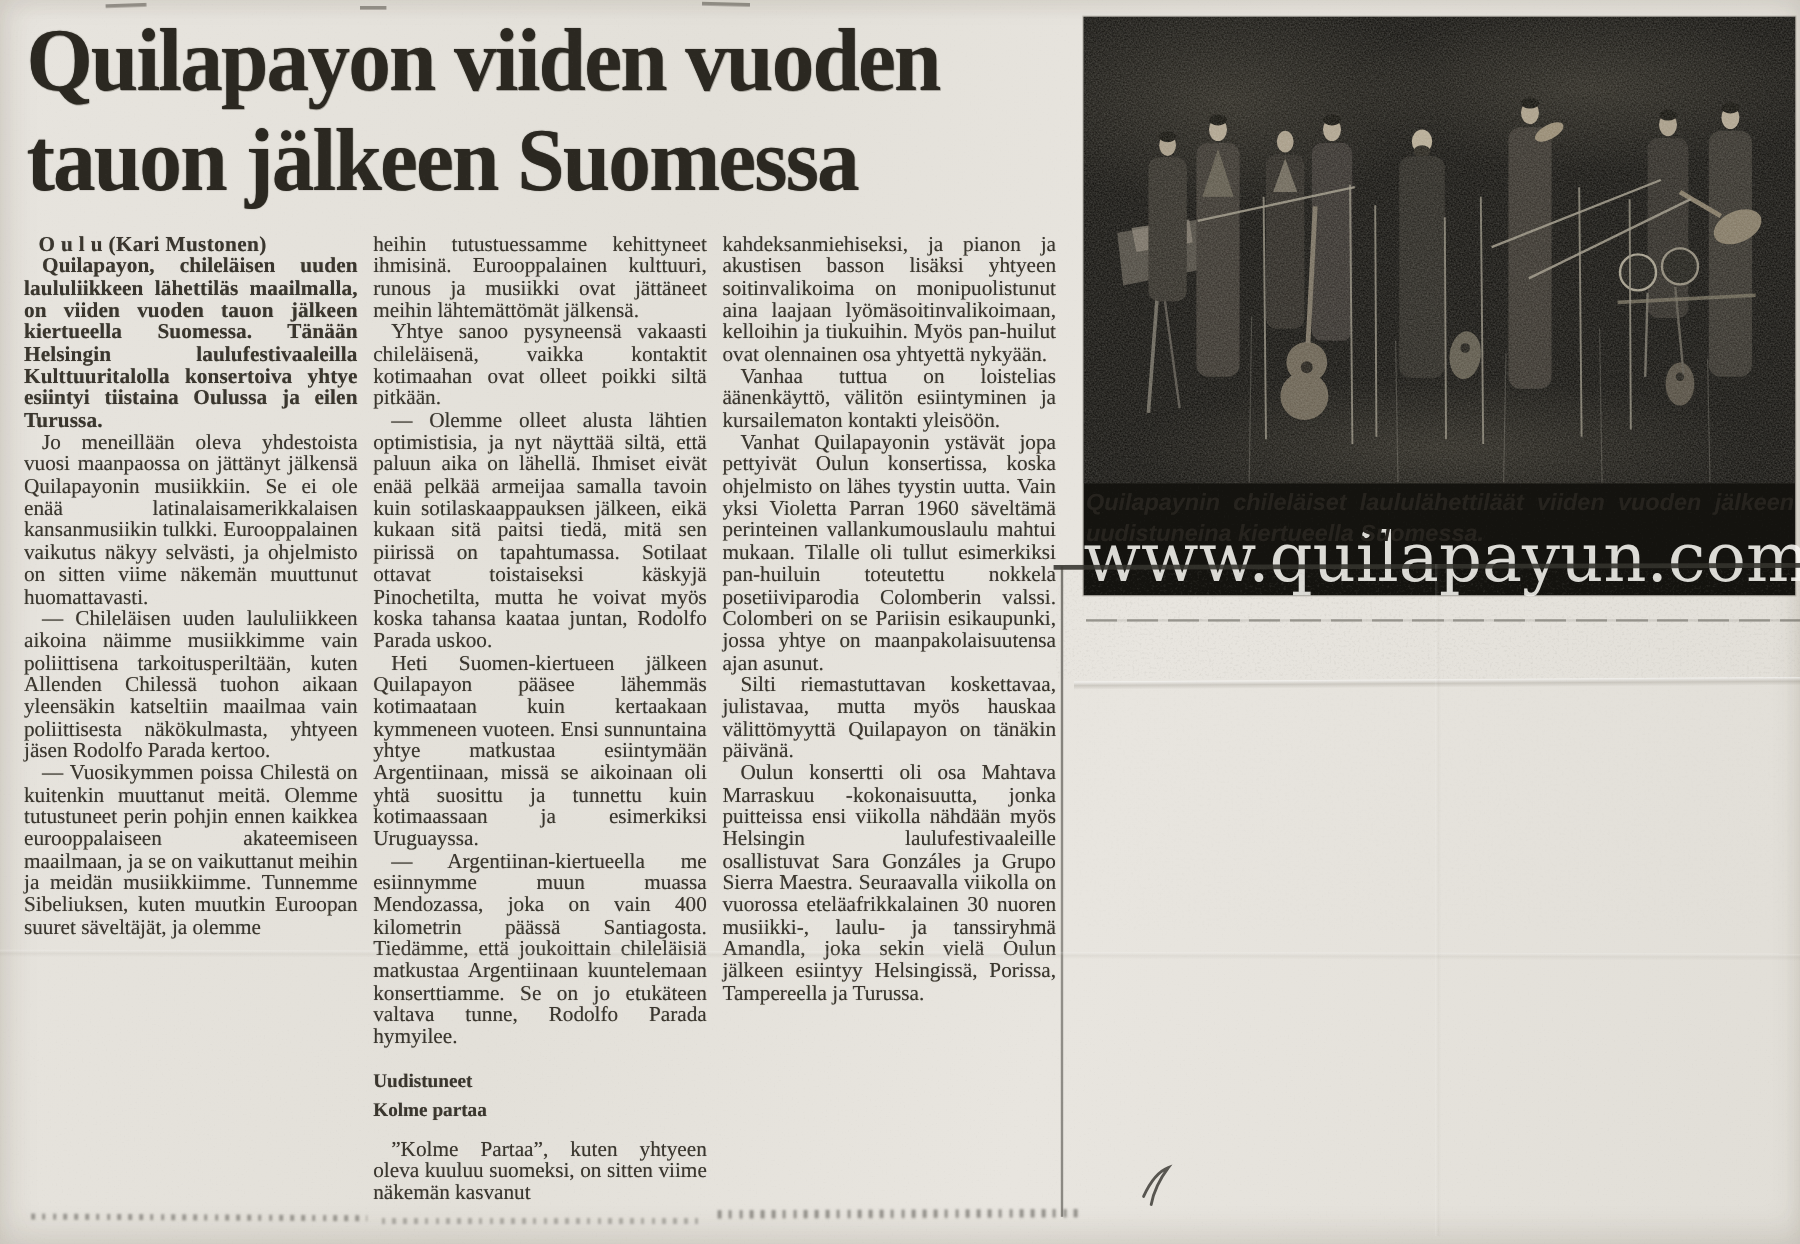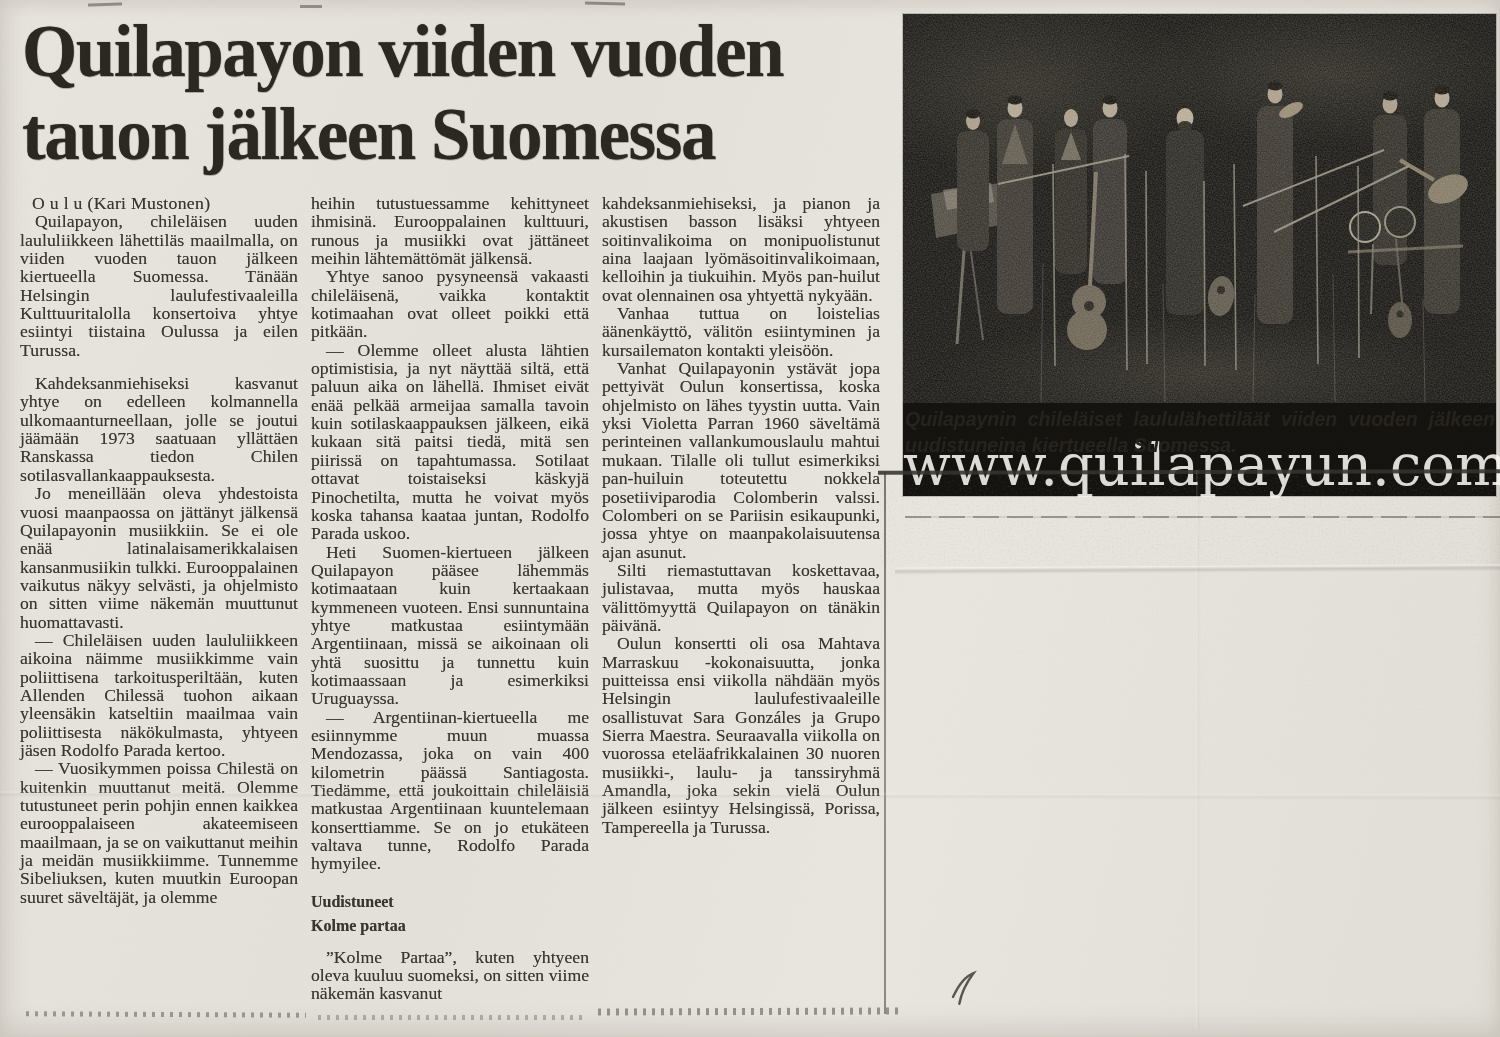--- a/index.html
+++ b/index.html
@@ -15,22 +15,22 @@
     text-shadow:0 0 1px rgba(43,40,33,.65), .5px .5px 0 rgba(43,40,33,.25);}
   
   .columns{position:absolute;left:20px;top:194px;width:860px;display:flex;gap:13px;}
   .column{width:278px;font-size:17.7px;line-height:18.35px;text-align:justify;
     color:#3a362e;hyphens:auto;-webkit-hyphens:auto;
     text-shadow:0 0 .6px rgba(58,54,46,.55);}
   .column p{margin:0;}
   .blk-body{text-indent:15px;}
   .blk-noindent{text-indent:0;}
   .blk-gap{margin-top:15px !important;}
-  .blk-lead{font-weight:normal;text-indent:15px;letter-spacing:.1px;}
-  .blk-byline{font-weight:normal;text-indent:12px;letter-spacing:.3px;}
+  .blk-lead{font-weight:bold;text-indent:15px;letter-spacing:.1px;}
+  .blk-byline{font-weight:bold;text-indent:12px;letter-spacing:.3px;}
   .blk-subhead{font-weight:bold;font-size:16px;line-height:24.5px;margin:17px 0 9px !important;
     white-space:pre-line;text-indent:0;text-align:left;}
   
   .photo{position:absolute;left:903px;top:14px;width:593px;height:482px;background:#14130f;
     box-shadow:0 0 0 1px rgba(60,55,45,.25);}
   .photo svg{display:block;}
   .watermark{position:absolute;left:0;right:0;bottom:0px;
     font-family:"DejaVu Serif",serif;font-size:56px;line-height:60px;
     color:rgba(248,247,242,.88);text-align:center;letter-spacing:0px;
     transform:scaleY(1.02);white-space:nowrap;}
@@ -72,28 +72,27 @@
 tauon jälkeen Suomessa</h1>
 
   <div class="topmark" style="left:88px;top:3px;width:34px;height:3px;transform:rotate(-2deg);"></div>
   <div class="topmark" style="left:300px;top:5px;width:22px;height:3px;"></div>
   <div class="topmark" style="left:585px;top:2px;width:40px;height:3px;transform:rotate(1.5deg);"></div>
 
   <div class="columns" id="columns">
       <div class="column">
         <p class="blk-byline">O u l u (Kari Mustonen)</p>
         <p class="blk-lead">Quilapayon, chileläisen uuden laululiikkeen lähettiläs maailmalla, on viiden vuoden tauon jälkeen kiertueella Suomessa. Tänään Helsingin laulufestivaaleilla Kulttuuritalolla konsertoiva yhtye esiintyi tiistaina Oulussa ja eilen Turussa.</p>
-        <p class="blk-body blk-gap">Kahdeksanmiehiseksi kasvanut yhtye on edelleen kolmannella ulkomaanturneellaan, jolle se joutui jäämään 1973 saatuaan yllättäen Ranskassa tiedon Chilen sotilasvallankaappauksesta.</p>
         <p class="blk-body">Jo meneillään oleva yhdestoista vuosi maanpaossa on jättänyt jälkensä Quilapayonin musiikkiin. Se ei ole enää latinalaisamerikkalaisen kansanmusiikin tulkki. Eurooppalainen vaikutus näkyy selvästi, ja ohjelmisto on sitten viime näkemän muuttunut huomattavasti.</p>
         <p class="blk-body">— Chileläisen uuden laululiikkeen aikoina näimme musiikkimme vain poliittisena tarkoitusperiltään, kuten Allenden Chilessä tuohon aikaan yleensäkin katseltiin maailmaa vain poliittisesta näkökulmasta, yhtyeen jäsen Rodolfo Parada kertoo.</p>
         <p class="blk-body">— Vuosikymmen poissa Chilestä on kuitenkin muuttanut meitä. Olemme tutustuneet perin pohjin ennen kaikkea eurooppalaiseen akateemiseen maailmaan, ja se on vaikuttanut meihin ja meidän musiikkiimme. Tunnemme Sibeliuksen, kuten muutkin Euroopan suuret säveltäjät, ja olemme</p>
       </div>
       <div class="column">
         <p class="blk-body blk-noindent">heihin tutustuessamme kehittyneet ihmisinä. Eurooppalainen kulttuuri, runous ja musiikki ovat jättäneet meihin lähtemättömät jälkensä.</p>
-        <p class="blk-body">Yhtye sanoo pysyneensä vakaasti chileläisenä, vaikka kontaktit kotimaahan ovat olleet poikki että pitkään.</p>
+        <p class="blk-body">Yhtye sanoo pysyneensä vakaasti chileläisenä, vaikka kontaktit kotimaahan ovat olleet poikki siltä pitkään.</p>
         <p class="blk-body">— Olemme olleet alusta lähtien optimistisia, ja nyt näyttää siltä, että paluun aika on lähellä. Ihmiset eivät enää pelkää armeijaa samalla tavoin kuin sotilaskaappauksen jälkeen, eikä kukaan sitä paitsi tiedä, mitä sen piirissä on tapahtumassa. Sotilaat ottavat toistaiseksi käskyjä Pinochetilta, mutta he voivat myös koska tahansa kaataa juntan, Rodolfo Parada uskoo.</p>
         <p class="blk-body">Heti Suomen-kiertueen jälkeen Quilapayon pääsee lähemmäs kotimaataan kuin kertaakaan kymmeneen vuoteen. Ensi sunnuntaina yhtye matkustaa esiintymään Argentiinaan, missä se aikoinaan oli yhtä suosittu ja tunnettu kuin kotimaassaan ja esimerkiksi Uruguayssa.</p>
         <p class="blk-body">— Argentiinan-kiertueella me esiinnymme muun muassa Mendozassa, joka on vain 400 kilometrin päässä Santiagosta. Tiedämme, että joukoittain chileläisiä matkustaa Argentiinaan kuuntelemaan konserttiamme. Se on jo etukäteen valtava tunne, Rodolfo Parada hymyilee.</p>
         <p class="blk-subhead">Uudistuneet
 Kolme partaa</p>
         <p class="blk-body">”Kolme Partaa”, kuten yhtyeen oleva kuuluu suomeksi, on sitten viime näkemän kasvanut</p>
       </div>
       <div class="column">
         <p class="blk-body blk-noindent">kahdeksanmiehiseksi, ja pianon ja akustisen basson lisäksi yhtyeen soitinvalikoima on monipuolistunut aina laajaan lyömäsoitinvalikoimaan, kelloihin ja tiukuihin. Myös pan-huilut ovat olennainen osa yhtyettä nykyään.</p>
         <p class="blk-body">Vanhaa tuttua on loistelias äänenkäyttö, välitön esiintyminen ja kursailematon kontakti yleisöön.</p>

